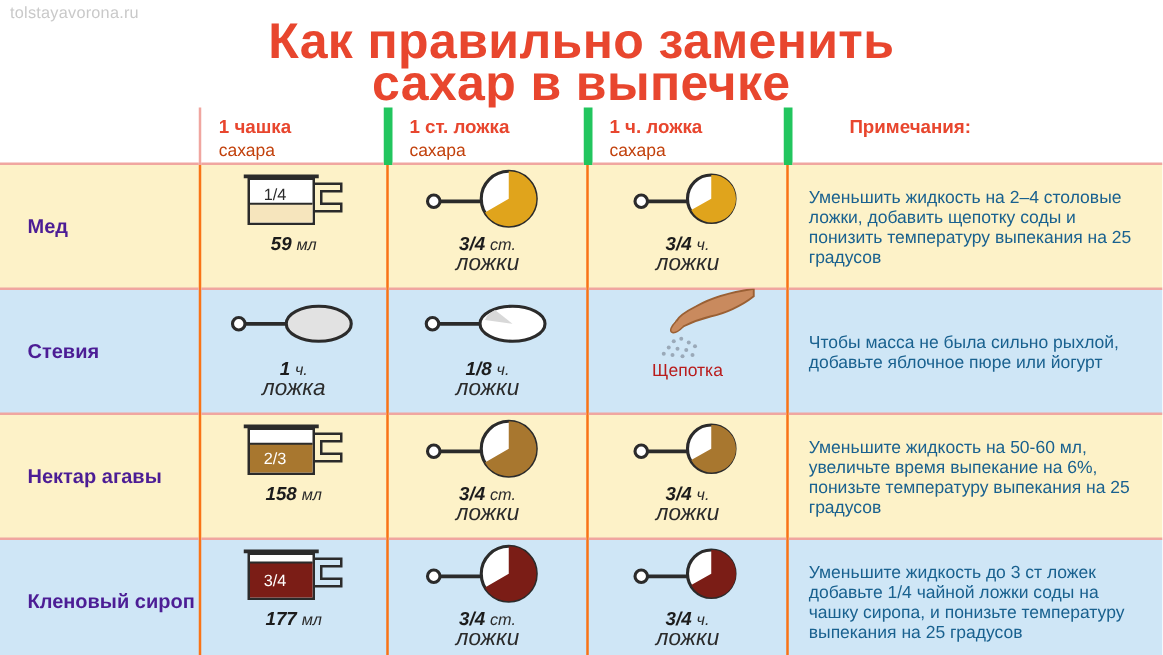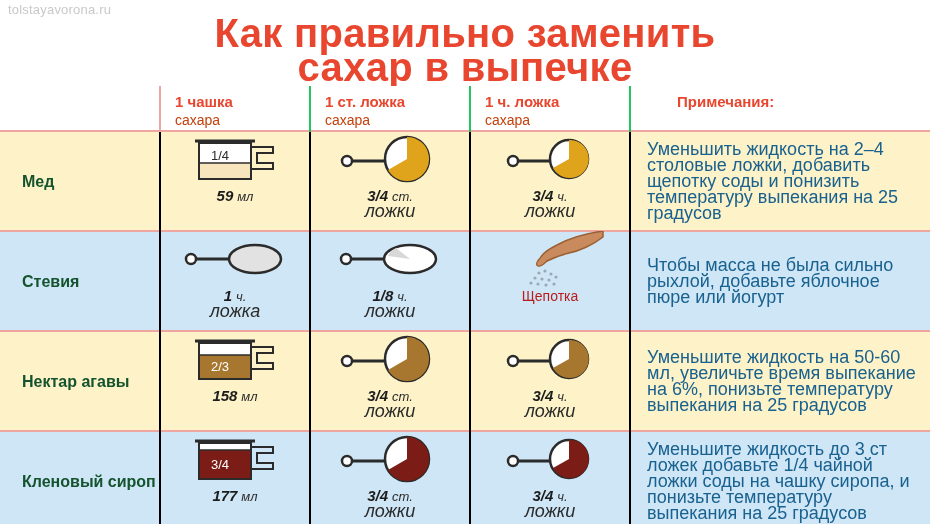--- a/index.html
+++ b/index.html
@@ -55,21 +55,21 @@
   table.grid col.c0 { width: 160px; }
   table.grid col.c1 { width: 150px; }
   table.grid col.c2 { width: 160px; }
   table.grid col.c3 { width: 160px; }
   table.grid col.c4 { width: 300px; }
 
   thead th {
     padding: 0;
     vertical-align: top;
     background: #ffffff;
-    border-right: 2px solid #22c55e;
+    border-right: 7px solid #22c55e;
     height: 44px;
   }
   thead th.first { border-right: 2px solid #f0a6a0; }
   thead th.last { border-right: none; }
   .hdr {
     color: #e8462e;
     font-weight: bold;
     font-size: 15px;
     line-height: 19px;
     padding: 6px 10px 0 14px;
@@ -84,29 +84,29 @@
   }
   .hdr.notes {
     padding-left: 14px;
     margin-left: 32px;
   }
 
   tbody tr.row-a td { background: #fdf2c8; }
   tbody tr.row-b td { background: #cfe6f6; }
   tbody td {
     padding: 0;
-    border-right: 2px solid #000000;
+    border-right: 2px solid #f97316;
     border-top: 2px solid #f0a6a0;
     vertical-align: middle;
     height: 98px;
   }
   tbody td.last { border-right: none; }
 
   .rowname {
-    color: #14532d;
+    color: #4c1d95;
     font-weight: bold;
     font-size: 16px;
     line-height: 19px;
     padding-left: 22px;
     text-align: left;
   }
   .cell {
     text-align: center;
     position: relative;
     height: 98px;
@@ -132,21 +132,21 @@
     font-weight: normal;
     font-size: 13px;
   }
   .caption .small {
     display: block;
     font-size: 18px;
     line-height: 14px;
   }
   .note {
     color: #19618f;
-    font-size: 18px;
+    font-size: 14px;
     line-height: 16px;
     text-align: left;
     padding: 4px 10px 4px 16px;
   }
   .pinch-label {
     font-size: 14px;
     color: #b91c1c;
     margin-top: 2px;
   }
   svg { display: block; }

